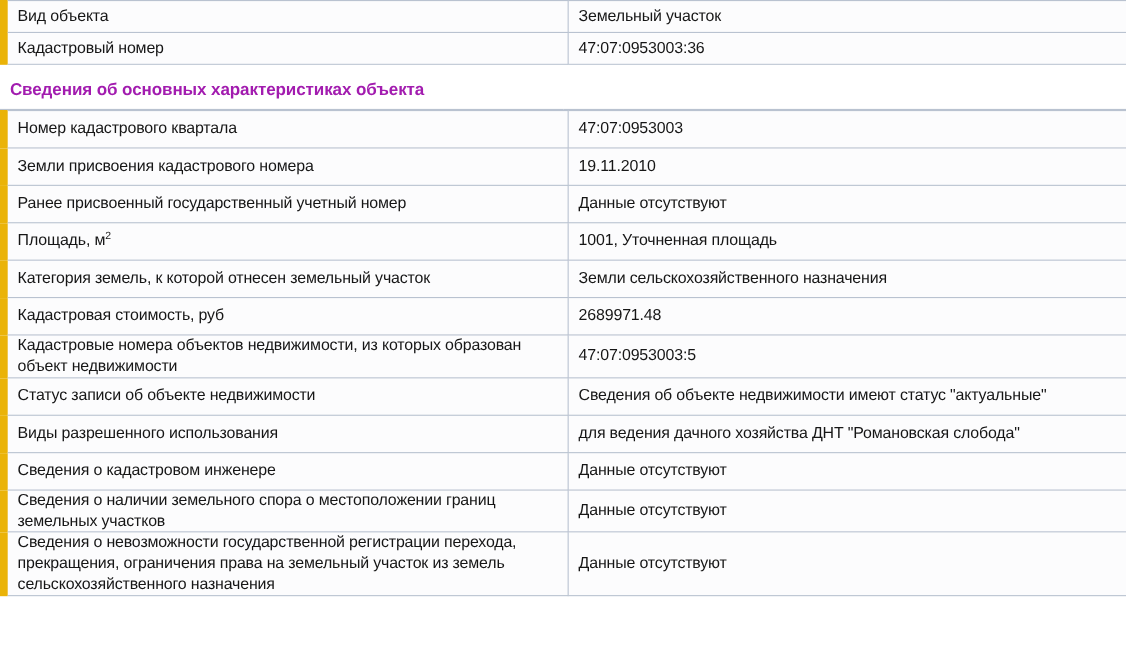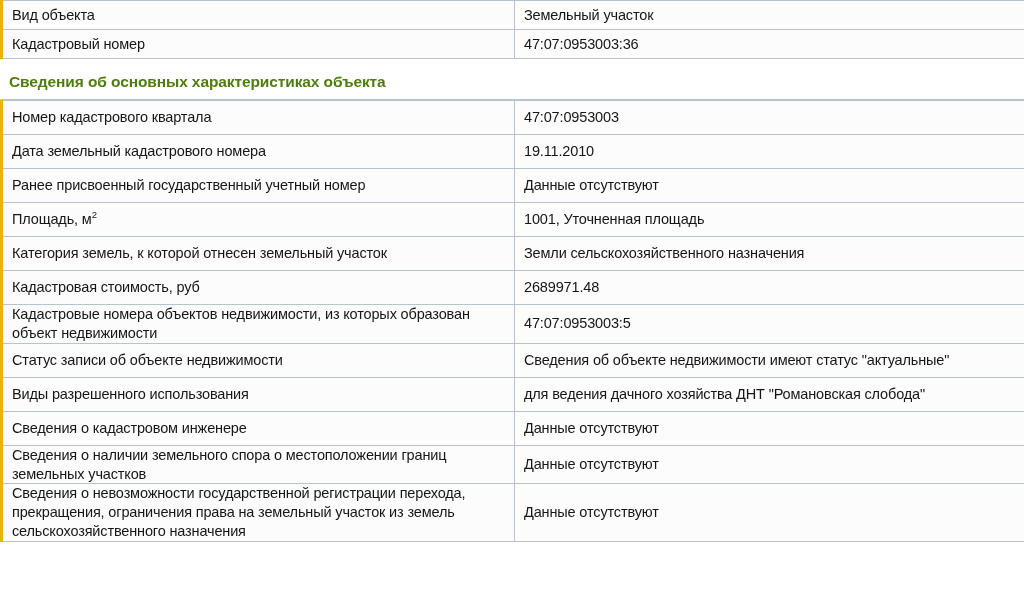--- a/index.html
+++ b/index.html
@@ -39,40 +39,40 @@
     padding: 0 10px;
     vertical-align: middle;
     font-size: 14.5px;
     line-height: 1.30;
     color: #161616;
     background: #fcfcfd;
     letter-spacing: -0.15px;
   }
 
   .table td.label {
-    border-left: 3px solid #eab308;
+    border-left: 7px solid #eab308;
     padding-left: 9px;
     margin-left: 24px;
   }
 
   .table td.value {
     border-right: 1px solid #a16207;
     padding-left: 9px;
   }
 
   
   tr.section-row td {
     border-left: 0;
     border-right: 0;
     border-top: 0;
     border-bottom: 1px solid #b9c2d0;
     background: #ffffff;
     font-weight: bold;
     font-size: 15.5px;
-    color: #4d7c0f;
+    color: #a21caf;
     padding-left: 9px;
     letter-spacing: -0.1px;
     margin-left: 44px;
   }
 
   tr.spacer-row td {
     border: 0;
     background: #ffffff;
     height: 6px;
     padding: 0;
@@ -135,21 +135,21 @@
         <col class="c-value">
       </colgroup>
     <tbody>
 
       <tr class="h2">
         <td class="label">Номер кадастрового квартала</td>
         <td class="value">47:07:0953003</td>
       </tr>
 
       <tr class="h2">
-        <td class="label">Дата земельный кадастрового номера</td>
+        <td class="label">Земли присвоения кадастрового номера</td>
         <td class="value">19.11.2010</td>
       </tr>
 
       <tr class="h2">
         <td class="label">Ранее присвоенный государственный учетный номер</td>
         <td class="value">Данные отсутствуют</td>
       </tr>
 
 
       <tr class="h2">

